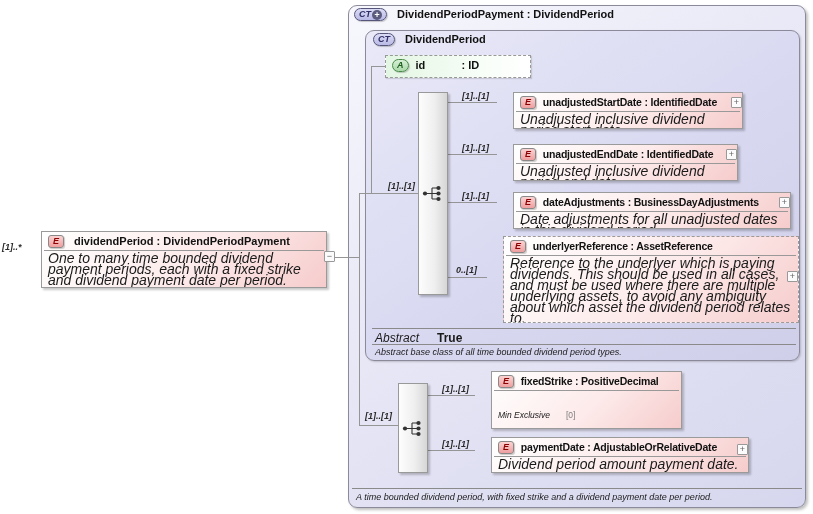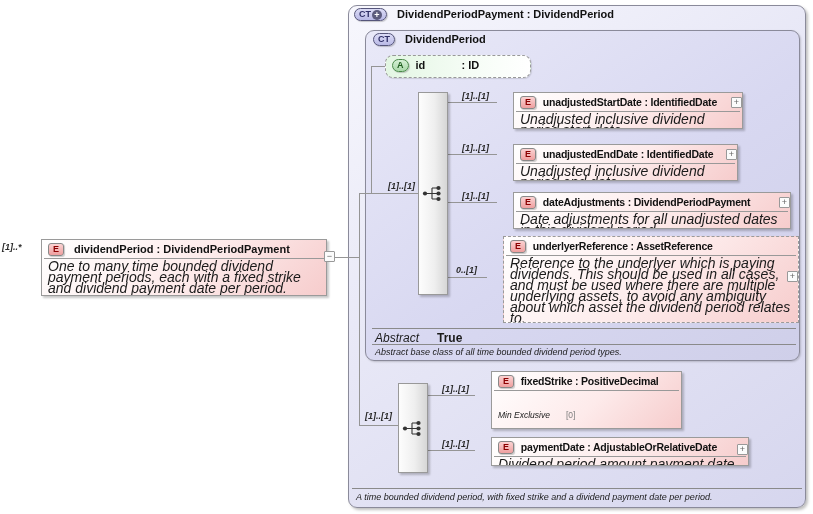--- a/index.html
+++ b/index.html
@@ -19,21 +19,21 @@
     position:absolute; left:365px; top:30px; width:435px; height:331px;
     border:1px solid #8a8a9a; border-radius:9px;
     background:linear-gradient(145deg,#e9e9f8 0%,#d8d8f1 55%,#cfcfe9 100%);
     box-shadow:1px 1px 2px rgba(0,0,0,.18);
   }
   .boxtitle { position:absolute; font-size:11px; font-weight:bold; color:#111; white-space:nowrap; }
   
   .badge {
     display:inline-block; font-size:9px; font-weight:bold; line-height:11px;
     padding:0 4px; border:1px solid #777; border-radius:3px; margin-right:7px;
-    vertical-align:1px; box-shadow:1px 1px 1px rgba(0,0,0,.2);
+    vertical-align:1px; box-shadow:1px 1px 1px rgba(0,0,0,.2);font-style:italic;
   }
   .badge.e  { background:linear-gradient(#fbd3d3,#ef9f9f); color:#8b0000; border-color:#888; }
   .badge.ct { background:linear-gradient(#dcdcf6,#b9b9e6); color:#2f2f66; border-color:#55557a; border-radius:7px; }
   .badge.a  { background:linear-gradient(#d6f0d6,#a9d8a9); color:#1d5c1d; border-color:#4a8a4a; border-radius:7px; }
   .ctplus {
     display:inline-block; width:10px; height:10px; border-radius:50%;
     background:#5b5b7d; color:#fff; font-size:9px; line-height:10px; font-weight:bold;
     text-align:center; margin-left:1px; vertical-align:-1px;
   }
   
@@ -48,21 +48,21 @@
   .eannot {
     border-top:1px solid #999; margin:0 2px; padding:2px 4px 3px 4px;
     font-size:14px; font-style:italic; color:#1a1a1a; line-height:11px;
   }
   .efacet { border-top:1px solid #999; margin:0 2px; padding:19px 4px; font-size:8.5px; color:#1a1a1a; line-height:10px; }
   .efacet .flabel { font-style:italic; }
   .efacet .fval { color:#808080; margin-left:16px; }
   
   .attrbox {
     position:absolute; left:385px; top:55px; width:146px; height:23px;
-    border:1px dashed #999; border-radius:8px; padding:3px 6px;
+    border:1px dashed #999; border-radius:0; padding:3px 6px;
     background:linear-gradient(to right,#e3f6e3 0%,#f6fdf6 60%,#ffffff 100%);
     font-size:11px; font-weight:bold; color:#111; white-space:nowrap;
     box-shadow:1px 1px 1px rgba(0,0,0,.12);
   }
   .attrbox .aname { display:inline-block; width:46px; }
   
   .compositor {
     position:absolute; border:1px solid #999;
     background:linear-gradient(to right,#fdfdfd 0%,#efefef 55%,#d6d6d6 100%);
     box-shadow:1.5px 1.5px 2px rgba(0,0,0,.22);
@@ -118,21 +118,21 @@
   <div class="card" style="left:2px;  top:242px;">[1]..*</div>
   <div class="card" style="left:388px; top:181px;">[1]..[1]</div>
   <div class="card" style="left:365px; top:411px;">[1]..[1]</div>
   <div class="card" style="left:462px; top:91px;">[1]..[1]</div>
   <div class="card" style="left:462px; top:143px;">[1]..[1]</div>
   <div class="card" style="left:462px; top:191px;">[1]..[1]</div>
   <div class="card" style="left:456px; top:265px;">0..[1]</div>
   <div class="card" style="left:442px; top:384px;">[1]..[1]</div>
   <div class="card" style="left:442px; top:439px;">[1]..[1]</div>
 
-  <div class="ebox" style="left:25px; top:239px; width:286px; height:57px;">
+  <div class="ebox" style="left:25px; top:231px; width:286px; height:57px;">
     <div class="ehead big">
       <span class="badge e">E</span>
       <span>dividendPeriod : DividendPeriodPayment</span>
     </div>
     <div class="eannot">One to many time bounded dividend payment periods, each with a fixed strike and dividend payment date per period.</div>
   </div>
   <div class="toggle" style="left:324px; top:251px;">−</div>
 
   <div class="attrbox">
     <span class="badge a">A</span><span class="aname">id</span><span>: ID</span>
@@ -163,21 +163,21 @@
   </div>
   <div class="toggle" style="left:731px; top:97px;">+</div>
 
   <div class="ebox" style="left:497px; top:144px; width:225px; height:37px;">
     <div class="ehead"><span class="badge e">E</span><span>unadjustedEndDate : IdentifiedDate</span></div>
     <div class="eannot">Unadjusted inclusive dividend period end date.</div>
   </div>
   <div class="toggle" style="left:726px; top:149px;">+</div>
 
   <div class="ebox" style="left:497px; top:192px; width:278px; height:37px;">
-    <div class="ehead"><span class="badge e">E</span><span>dateAdjustments : DividendPeriodPayment</span></div>
+    <div class="ehead"><span class="badge e">E</span><span>dateAdjustments : BusinessDayAdjustments</span></div>
     <div class="eannot">Date adjustments for all unadjusted dates in this dividend period.</div>
   </div>
   <div class="toggle" style="left:779px; top:197px;">+</div>
 
   <div class="ebox dashed" style="left:487px; top:236px; width:296px; height:87px;">
     <div class="ehead"><span class="badge e">E</span><span>underlyerReference : AssetReference</span></div>
     <div class="eannot">Reference to the underlyer which is paying dividends. This should be used in all cases, and must be used where there are multiple underlying assets, to avoid any ambiguity about which asset the dividend period relates to.</div>
   </div>
   <div class="toggle" style="left:787px; top:271px;">+</div>
 
@@ -189,21 +189,21 @@
   <div class="annotline" style="left:375px; top:347px;">Abstract base class of all time bounded dividend period types.</div>
 
   <div class="ebox" style="left:475px; top:371px; width:191px; height:58px;">
     <div class="ehead"><span class="badge e">E</span><span>fixedStrike : PositiveDecimal</span></div>
     <div class="efacet">
       <span class="flabel">Min Exclusive</span><span class="fval">[0]</span>
     </div>
     <div class="eannot">Fixed strike.</div>
   </div>
 
-  <div class="ebox" style="left:475px; top:437px; width:258px; height:29px;">
+  <div class="ebox" style="left:475px; top:437px; width:258px; height:36px;">
     <div class="ehead"><span class="badge e">E</span><span>paymentDate : AdjustableOrRelativeDate</span></div>
     <div class="eannot">Dividend period amount payment date.</div>
   </div>
   <div class="toggle" style="left:737px; top:444px;">+</div>
 
   <div class="ruleline" style="left:352px; top:488px; width:450px;"></div>
   <div class="annotline" style="left:356px; top:492px;">A time bounded dividend period, with fixed strike and a dividend payment date per period.</div>
 
 </div>
 

